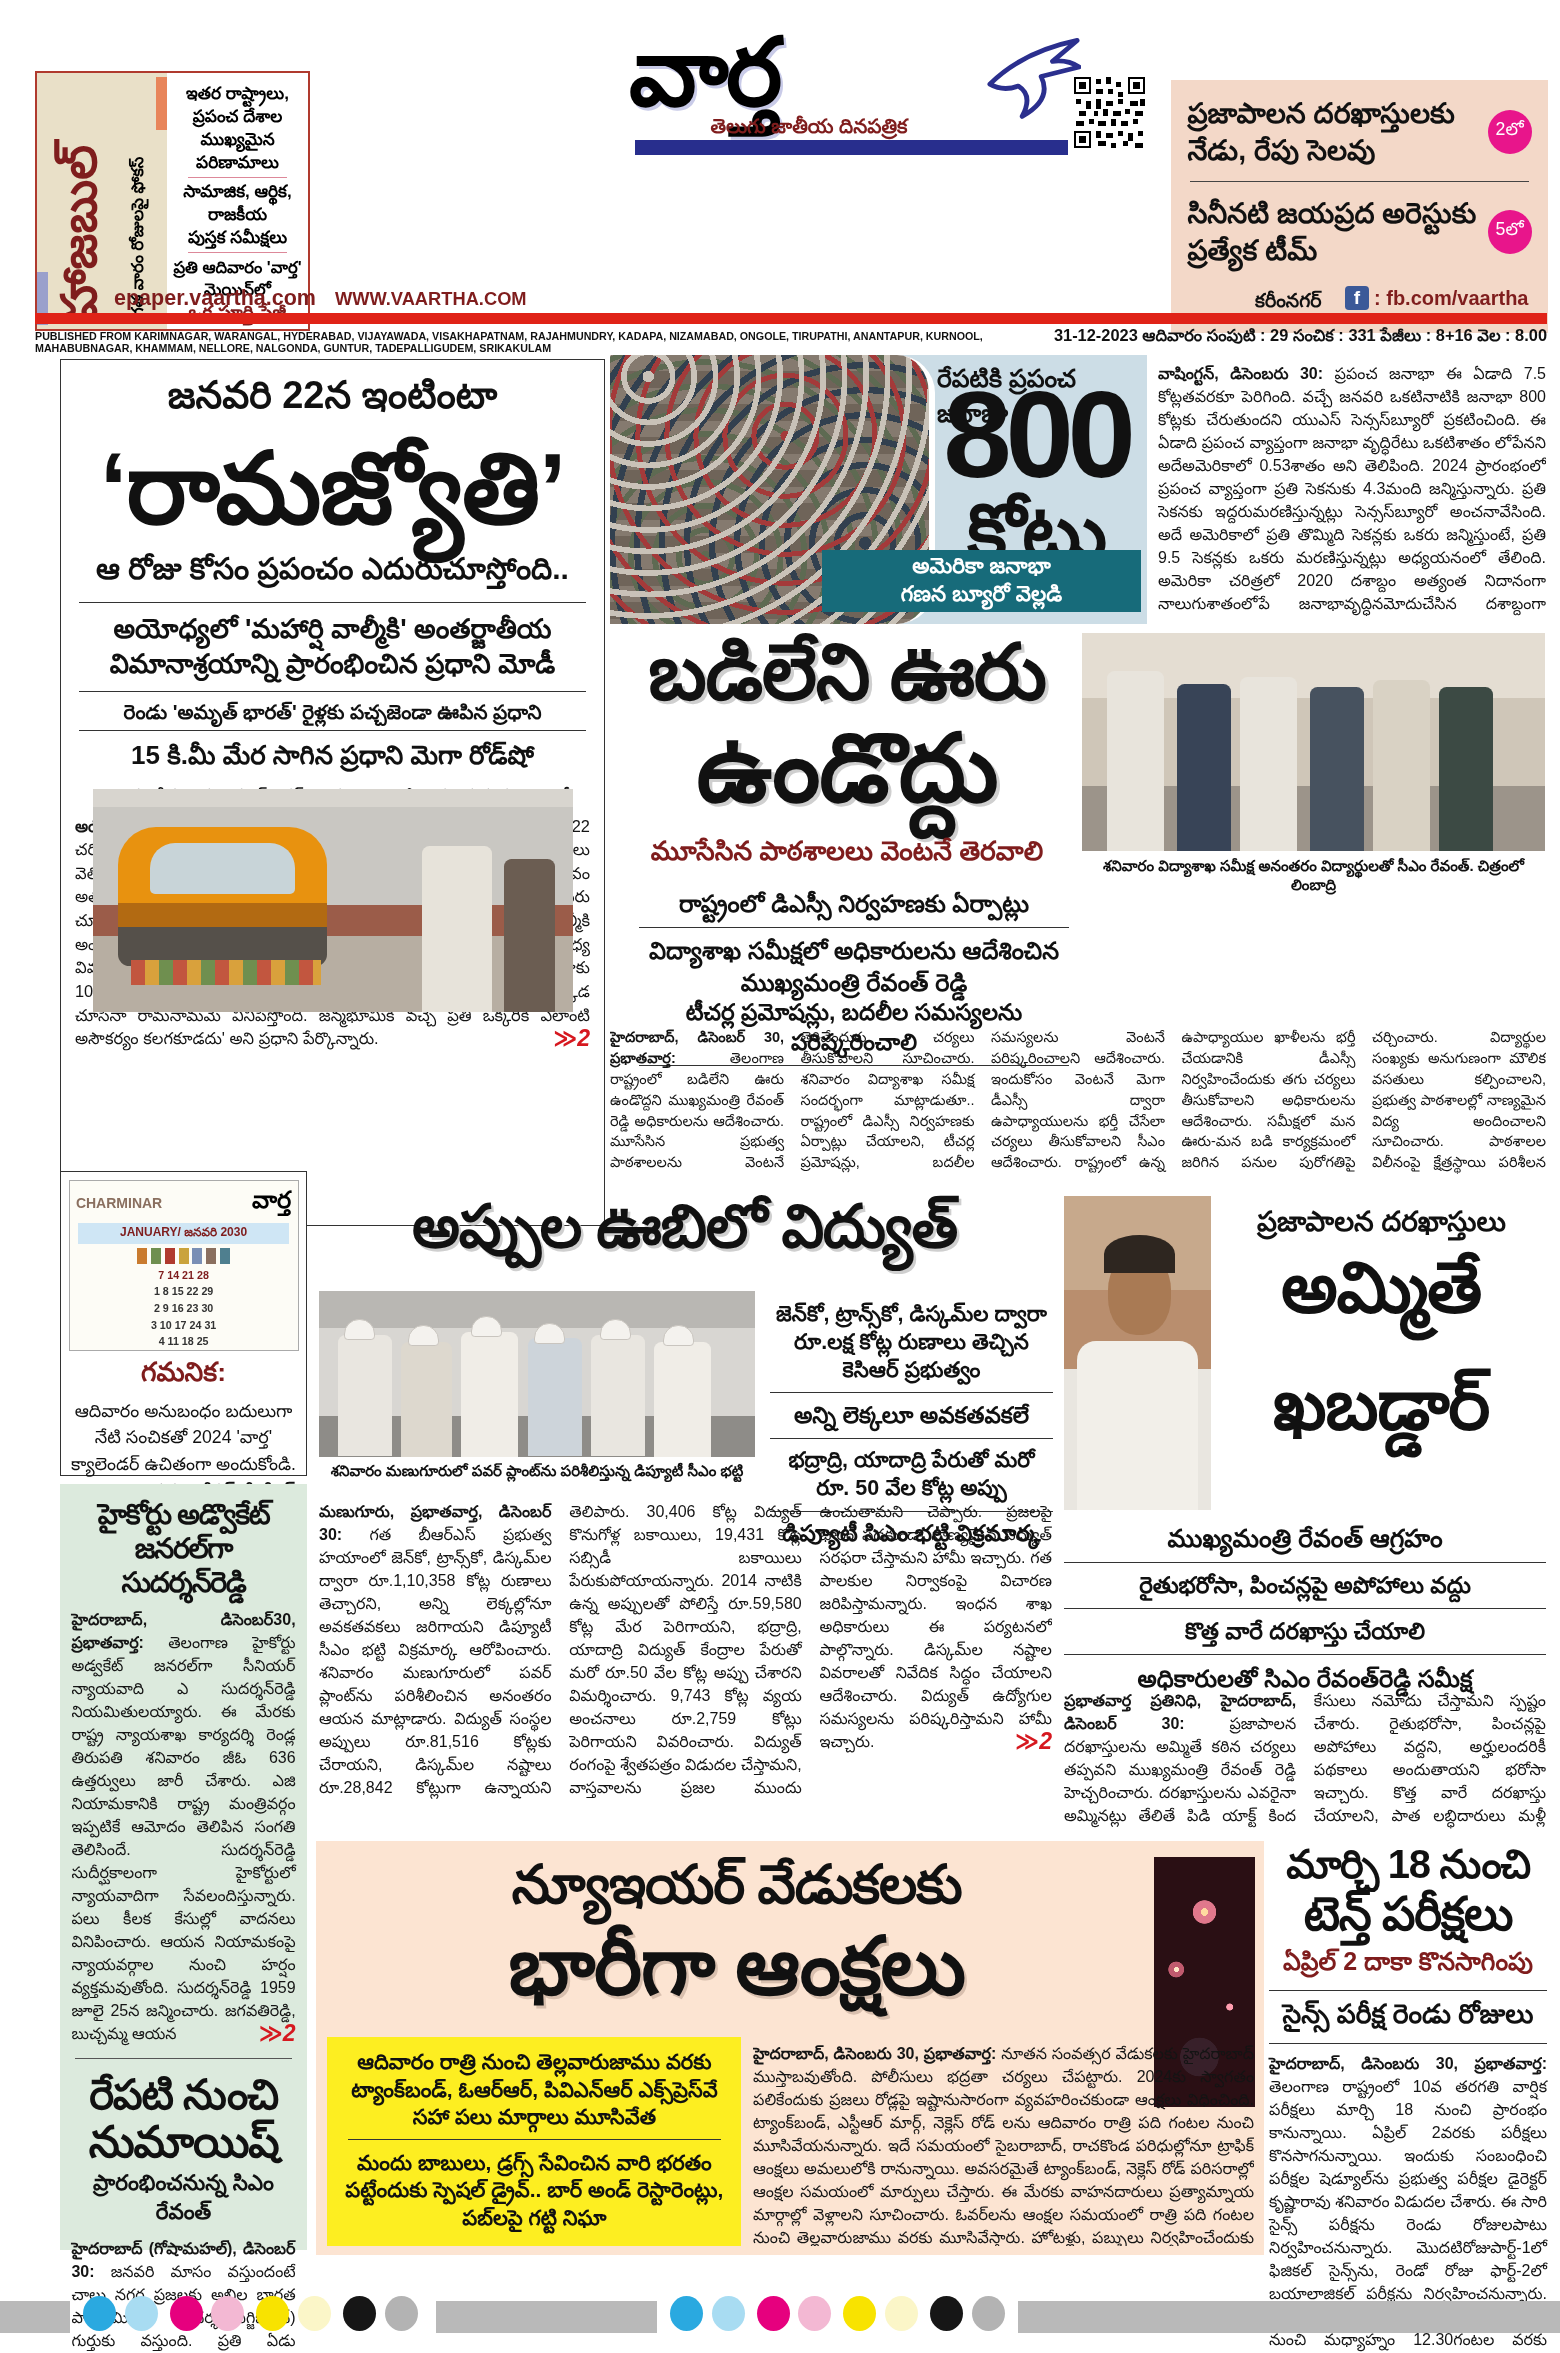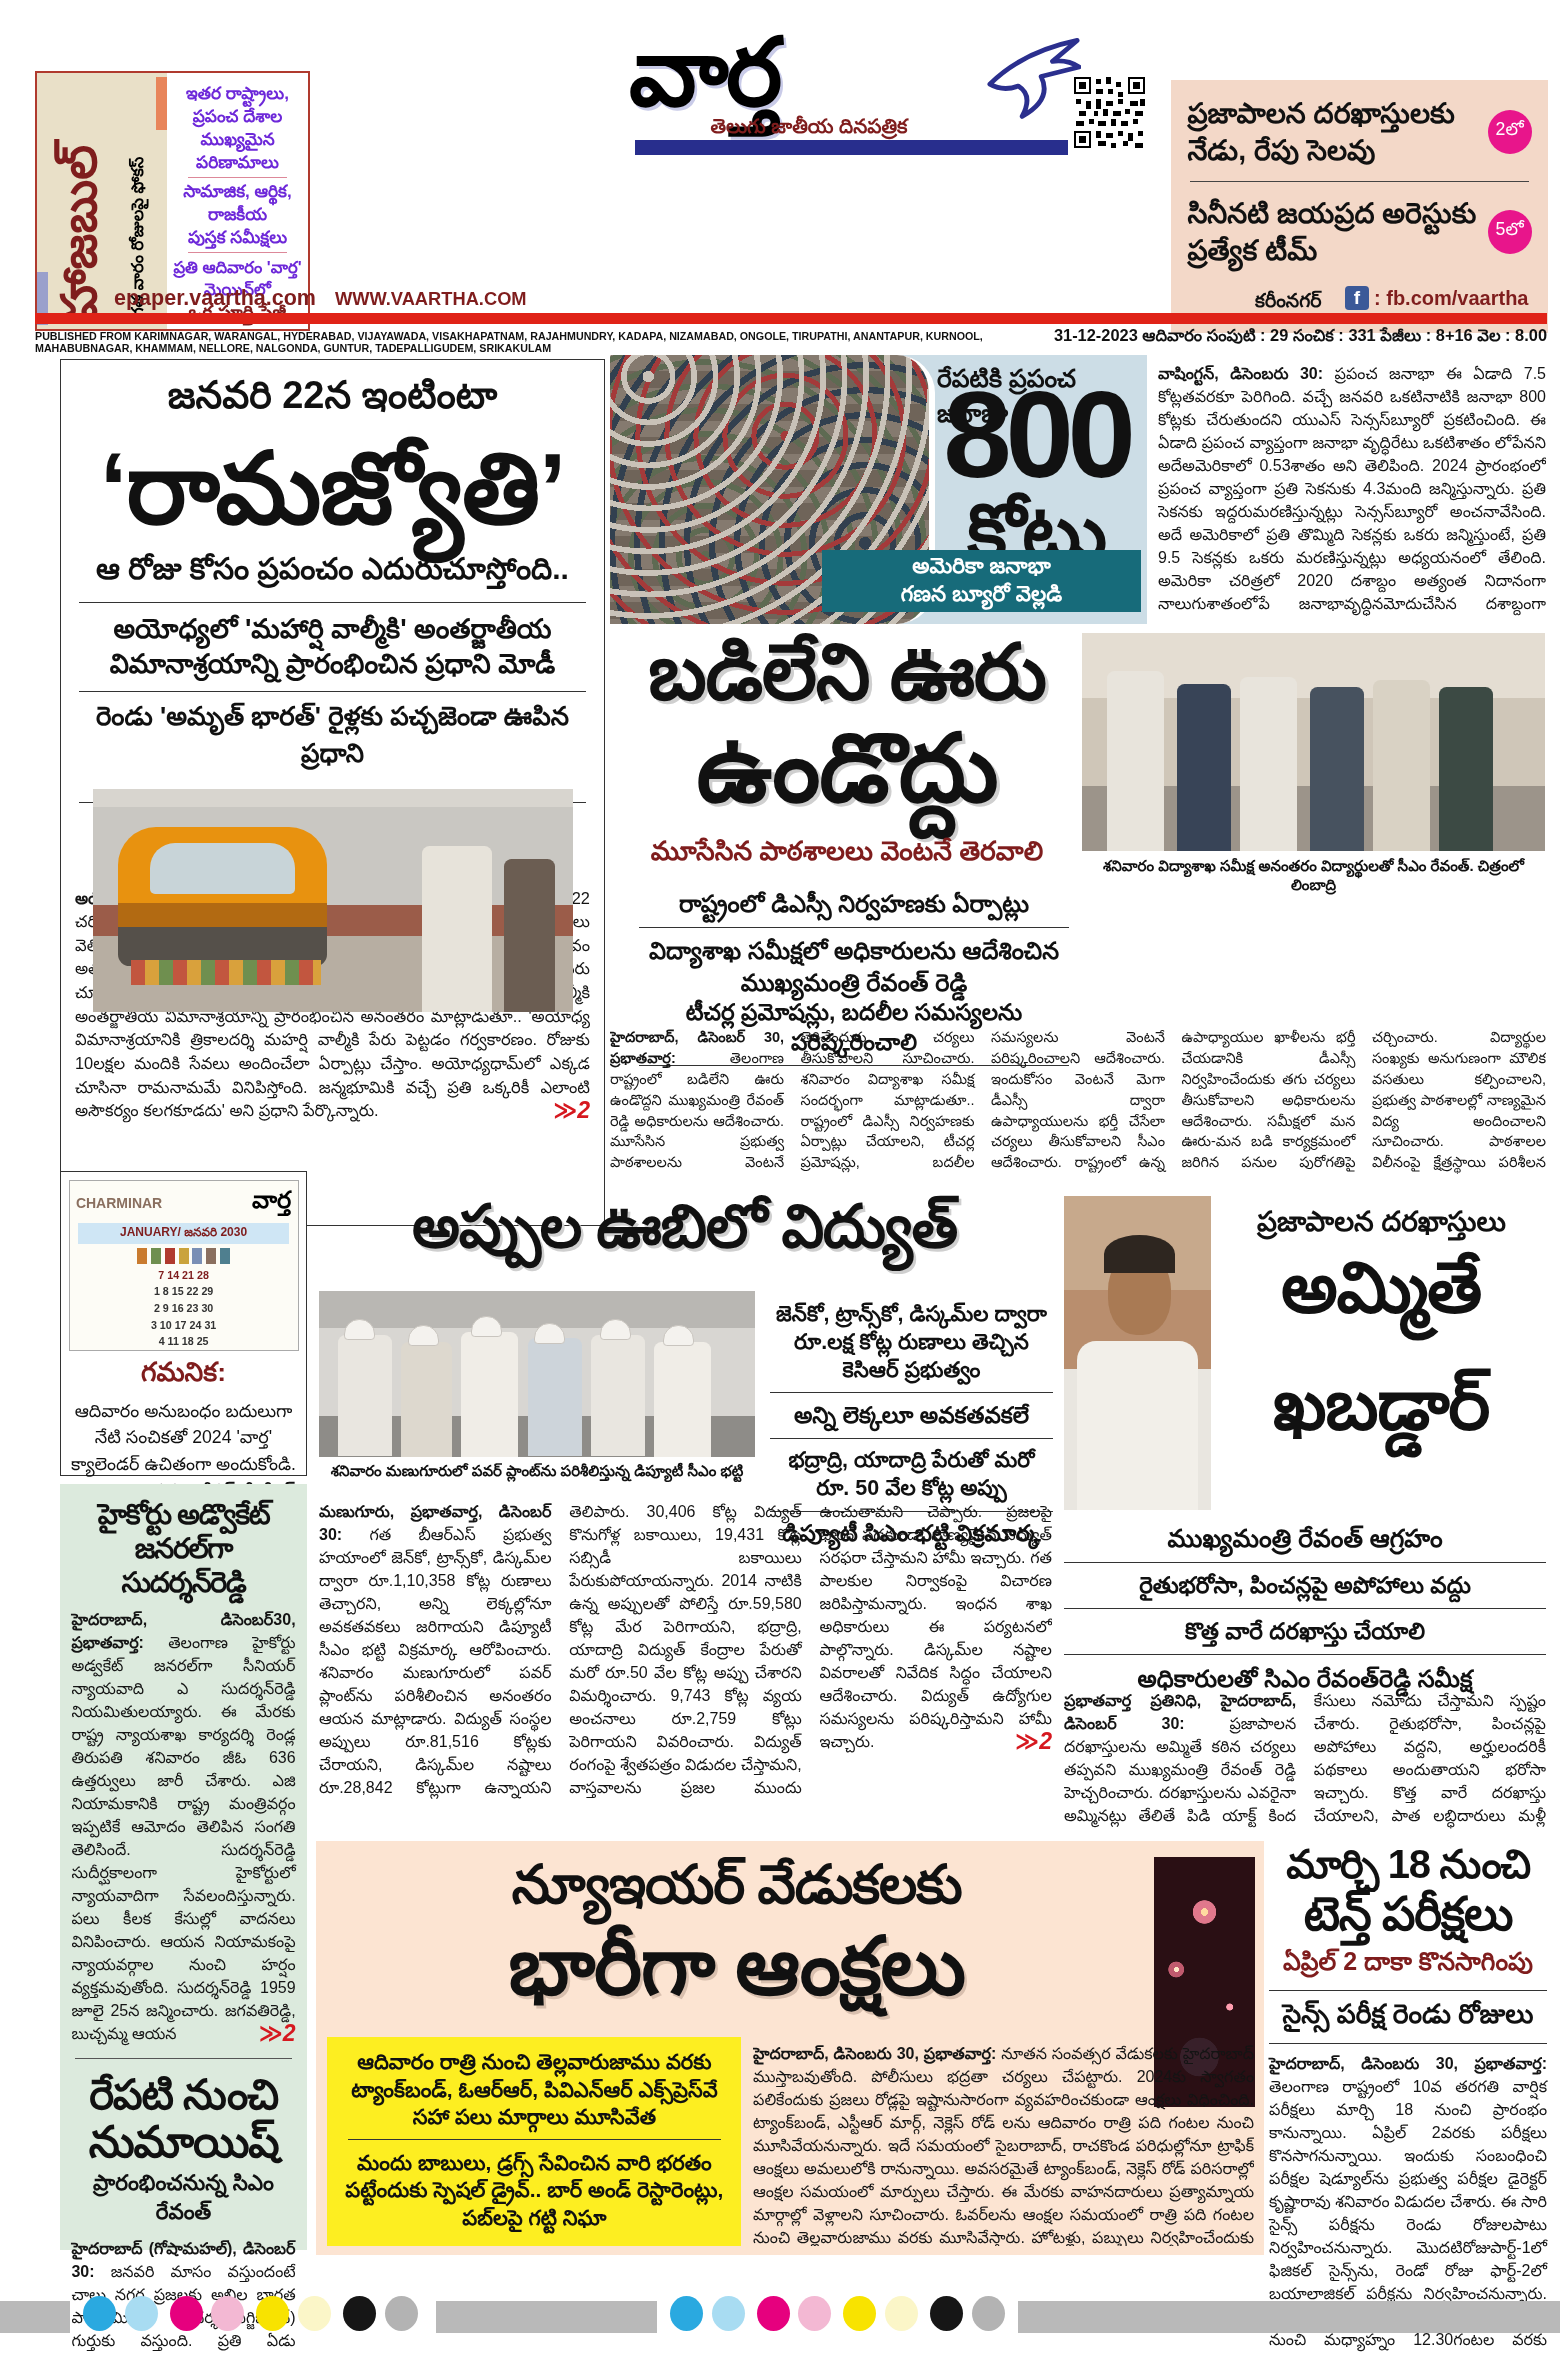--- a/index.html
+++ b/index.html
@@ -3,21 +3,21 @@
 <meta charset="utf-8">
 <style>
   body{margin:0;background:#dedede}
   .page{position:relative;width:1561px;height:2354px;background:#fff;
         font-family:"Liberation Sans","DejaVu Sans",sans-serif;color:#111;overflow:hidden}
   .abs{position:absolute}
   .c{text-align:center}
   .r{text-align:right}
   .b{font-weight:bold}
   .red{color:#7f1d1d}
-  .grn{color:#6d28d9}
+  .grn{color:#000000}
   .blu{color:#000000}
   .w900{font-weight:bold;letter-spacing:-1.3px}
   .bodytxt{font-size:16px;line-height:1.44;color:#141414;text-align:justify}
   .dl{font-weight:bold}
   .jump{color:#d6181f;font-weight:bold;font-size:23px;float:right;line-height:1;font-style:italic}
   .uline{border-bottom:1.3px solid #333;padding-bottom:7.6px;margin-bottom:7.6px}
   .badge{width:44px;height:44px;border-radius:50%;background:#e8158b;color:#fff;
          font-weight:normal;font-size:17.7px;display:flex;align-items:center;justify-content:center;flex:none}
   .dot{width:33px;height:35px;border-radius:50%;display:inline-block;margin-right:8.9px;vertical-align:middle}
   .graybar{background:#b9b9b9;position:absolute;height:32px}
@@ -158,21 +158,21 @@
 
   <div class="abs" style="left:35px;top:313px;width:1512px;height:10.7px;background:#e02318"></div>
   <div class="abs b" style="left:35px;top:330px;width:961px;font-size:10.7px;color:#111">PUBLISHED FROM KARIMNAGAR, WARANGAL, HYDERABAD, VIJAYAWADA, VISAKHAPATNAM, RAJAHMUNDRY, KADAPA, NIZAMABAD, ONGOLE, TIRUPATHI, ANANTAPUR, KURNOOL, MAHABUBNAGAR, KHAMMAM, NELLORE, NALGONDA, GUNTUR, TADEPALLIGUDEM, SRIKAKULAM</div>
   <div class="abs b r" style="left:1005px;top:326px;width:542px;font-size:16.4px">31-12-2023  ఆదివారం  సంపుటి : 29  సంచిక : 331  పేజీలు : 8+16  వెల : 8.00</div>
 
   <div class="abs" style="left:60px;top:359px;width:545px;height:867px;border:1.3px solid #333;box-sizing:border-box">
     <div class="c b" style="margin-top:14px;font-size:38px">జనవరి 22న ఇంటింటా</div>
     <div class="c w900" style="margin-top:5px;font-size:100px;line-height:1.15">‘రామజ్యోతి’</div>
     <div class="c b" style="margin:6.3px 17.7px 0;font-size:30px;border-bottom:1.3px solid #333;padding-bottom:8.9px">ఆ రోజు కోసం ప్రపంచం ఎదురుచూస్తోంది..</div>
     <div class="c b" style="margin:8.9px 17.7px 0;font-size:27px;line-height:1.3;border-bottom:1.3px solid #333;padding-bottom:8.9px">అయోధ్యలో 'మహార్షి వాల్మీకి' అంతర్జాతీయ విమానాశ్రయాన్ని ప్రారంభించిన ప్రధాని మోడీ</div>
-    <div class="c b" style="margin:8.9px 17.7px 0;font-size:26px;border-bottom:1.3px solid #333;padding-bottom:27px">రెండు 'అమృత్ భారత్' రైళ్లకు పచ్చజెండా ఊపిన ప్రధాని</div>
+    <div class="c b" style="margin:8.9px 17.7px 0;font-size:20px;border-bottom:1.3px solid #333;padding-bottom:1px">రెండు 'అమృత్ భారత్' రైళ్లకు పచ్చజెండా ఊపిన ప్రధాని</div>
     <div class="c b" style="margin:8.9px 17.7px 0;font-size:26px">15 కి.మీ మేర సాగిన ప్రధాని మెగా రోడ్‌షో</div>
 
     <div class="photo trainphoto" style="left:32px;top:429px;width:480px;height:223px">
       <div class="abs" style="left:25px;top:38px;width:209px;height:139px;background:linear-gradient(180deg,#e8920f 0 55%,#b26a12 55% 72%,#55504a 72% 100%);border-radius:38px 38px 11.4px 11.4px"></div>
       <div class="abs" style="left:57px;top:54px;width:145px;height:51px;background:#c8d4d8;border-radius:25px 25px 5px 5px"></div>
       <div class="figure" style="left:329px;top:57px;width:70px;height:166px;background:#e7e3da"></div>
       <div class="figure" style="left:411px;top:70px;width:51px;height:153px;background:#6b5d52"></div>
       <div class="abs" style="left:38px;top:171px;width:190px;height:25px;background:repeating-linear-gradient(90deg,#c2563f 0 14px,#d9a13c 14px 28px,#6f8f4f 28px 42px)"></div>
     </div>
     <div class="smallcap" style="margin:8.9px 19px 0">అయోధ్యలో శనివారం అమృత్‌భారత్ రైలును జెండా ఊపి ప్రారంభిస్తున్న ప్రధాని మోడీ</div>

